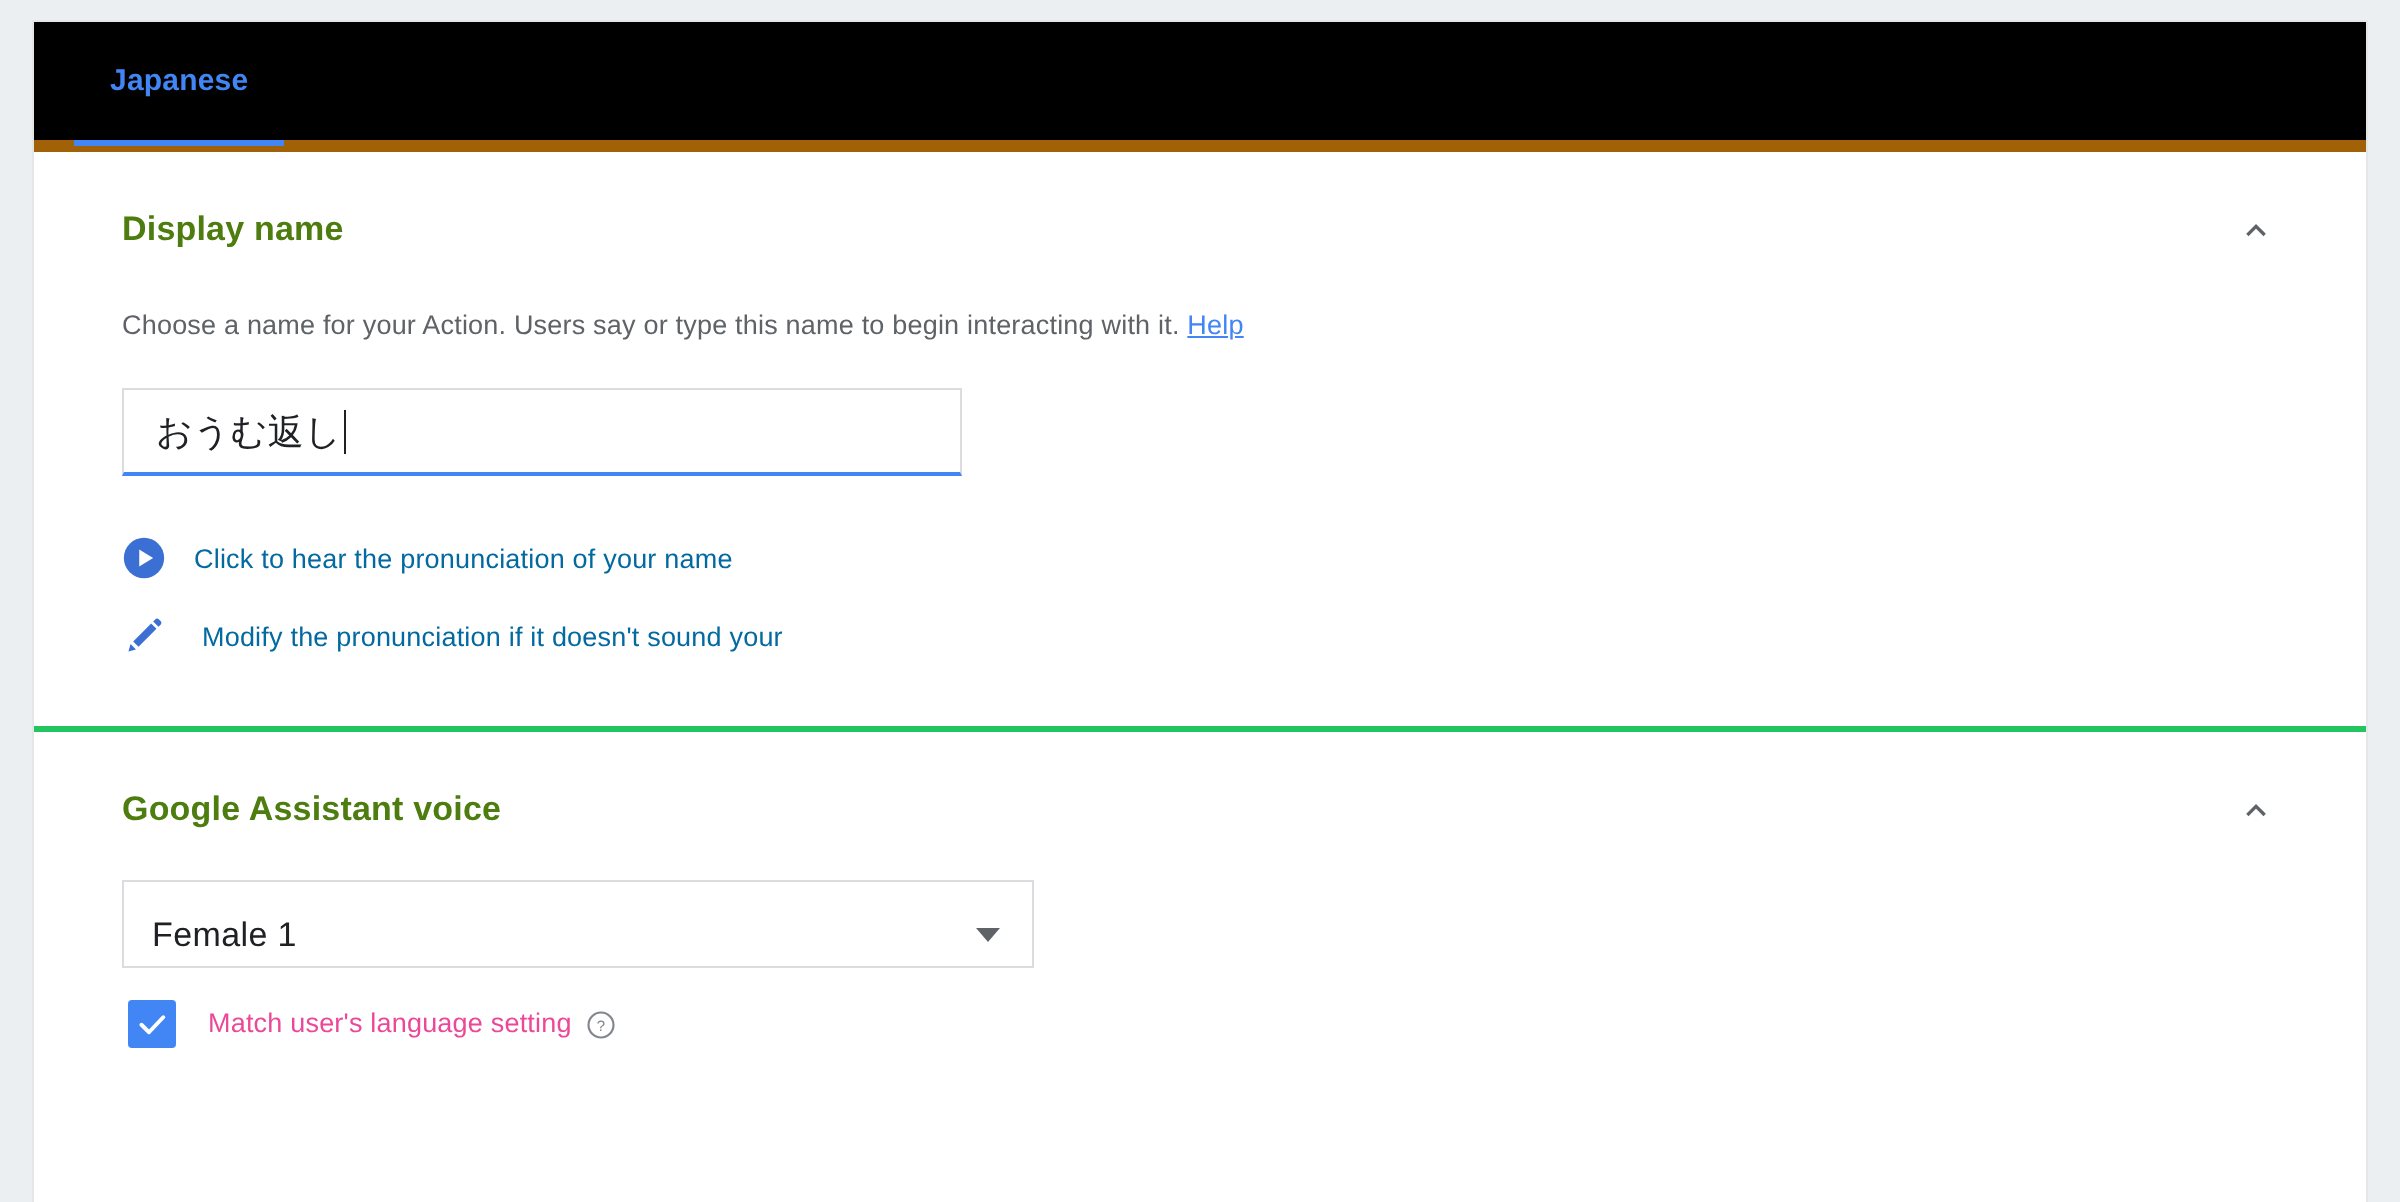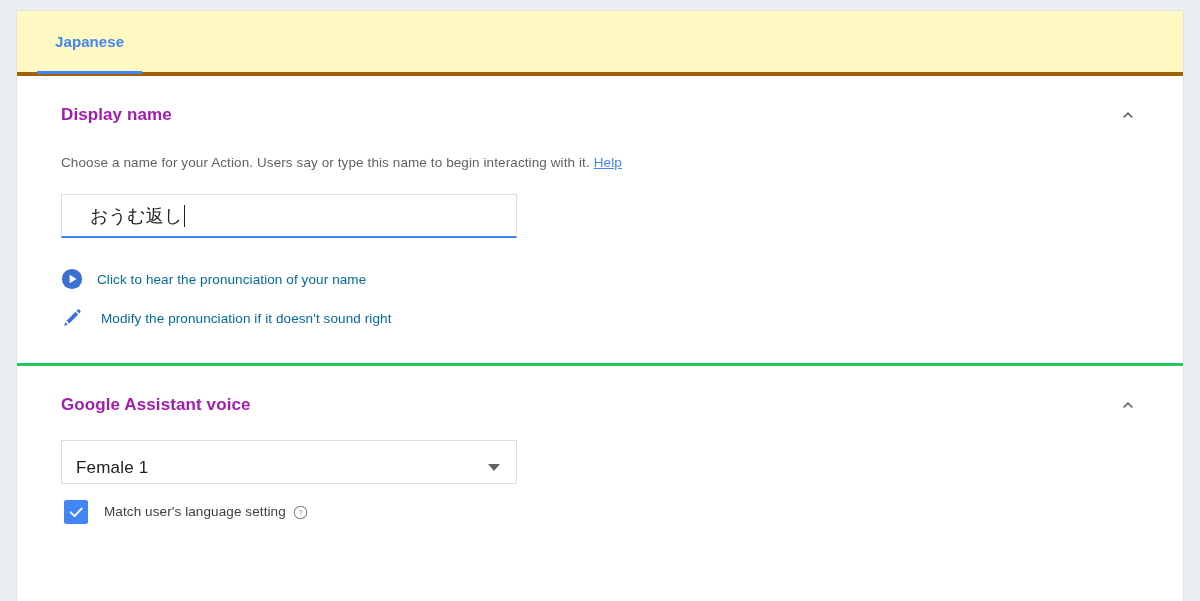--- a/index.html
+++ b/index.html
@@ -23,22 +23,22 @@
     min-height: 600px;
     background: #ffffff;
     border: 1px solid #e4e6e8;
     border-bottom: none;
     box-sizing: border-box;
   }
 
   
   .tabbar {
     height: 65px;
-    background: #fef9c3;
-    border-bottom: 4px solid #a16207;
+    background: #000000;
+    border-bottom: 6px solid #a16207;
     display: flex;
     align-items: center;
     justify-content: space-between;
     padding: 0 18px 0 20px;
     box-sizing: border-box;
     position: relative;
   }
   .tab {
     position: relative;
     height: 65px;
@@ -78,21 +78,21 @@
     border-top: 3px solid #22c55e;
   }
   .section-head {
     display: flex;
     align-items: flex-start;
     justify-content: space-between;
   }
   .section-title {
     font-size: 17px;
     font-weight: bold;
-    color: #a21caf;
+    color: #4d7c0f;
     letter-spacing: .1px;
     margin: 0;
     line-height: 22px;
   }
   .chevron-btn {
     width: 26px;
     height: 26px;
     display: flex;
     align-items: center;
     justify-content: center;
@@ -110,28 +110,28 @@
   .help-link {
     color: #4285f4;
     text-decoration: underline;
     cursor: pointer;
     margin-top: 34px;
   }
 
   
   .textfield {
     margin-top: 22px;
-    width: 456px;
+    width: 420px;
     height: 44px;
     border: 1px solid #dadce0;
     border-bottom: 2px solid #4285f4;
     box-sizing: border-box;
     display: flex;
     align-items: center;
-    padding: 0 28px;
+    padding: 0 16px;
     background: #fff;
   }
   .textfield-value {
     font-size: 18px;
     color: #202124;
     letter-spacing: .2px;
     line-height: 22px;
   }
   .caret {
     display: inline-block;
@@ -206,21 +206,21 @@
     border-radius: 2px;
     display: flex;
     align-items: center;
     justify-content: center;
     cursor: pointer;
     flex: none;
     margin-left: 3px;
   }
   .checkrow-label {
     font-size: 13.5px;
-    color: #404040;
+    color: #ec4899;
     letter-spacing: .1px;
     margin-left: 16px;
   }
   .qmark {
     margin-left: 7px;
     display: inline-flex;
     vertical-align: -4px;
     cursor: pointer;
   }
 </style>
@@ -267,21 +267,21 @@
     </div>
 
     <div class="icon-row second">
       <span class="icon-slot">
         <svg width="22" height="22" viewBox="0 0 24 24">
           <path d="M3.5 20.5 L7.6 19.3 L4.7 16.4 Z" fill="#3b6fd4"></path>
           <path d="M6.1 15.0 L15.9 5.2 L18.8 8.1 L9.0 17.9 Z" fill="#3b6fd4"></path>
           <path d="M17.0 4.1 L18.0 3.1 A1.6 1.6 0 0 1 20.3 3.1 L20.9 3.7 A1.6 1.6 0 0 1 20.9 6.0 L19.9 7.0 Z" fill="#3b6fd4"></path>
         </svg>
       </span>
-      <span class="icon-row-label">Modify the pronunciation if it doesn't sound right</span>
+      <span class="icon-row-label">Modify the pronunciation if it doesn't sound your</span>
     </div>
   </div>
 
   <div class="section">
     <div class="section-head">
       <h2 class="section-title">Google Assistant voice</h2>
       <div class="chevron-btn">
         <svg width="20" height="20" viewBox="0 0 24 24">
           <path d="M7.5 14.3 L12 9.8 L16.5 14.3" fill="none" stroke="#5f6368" stroke-width="2" stroke-linecap="square"></path>
         </svg>

